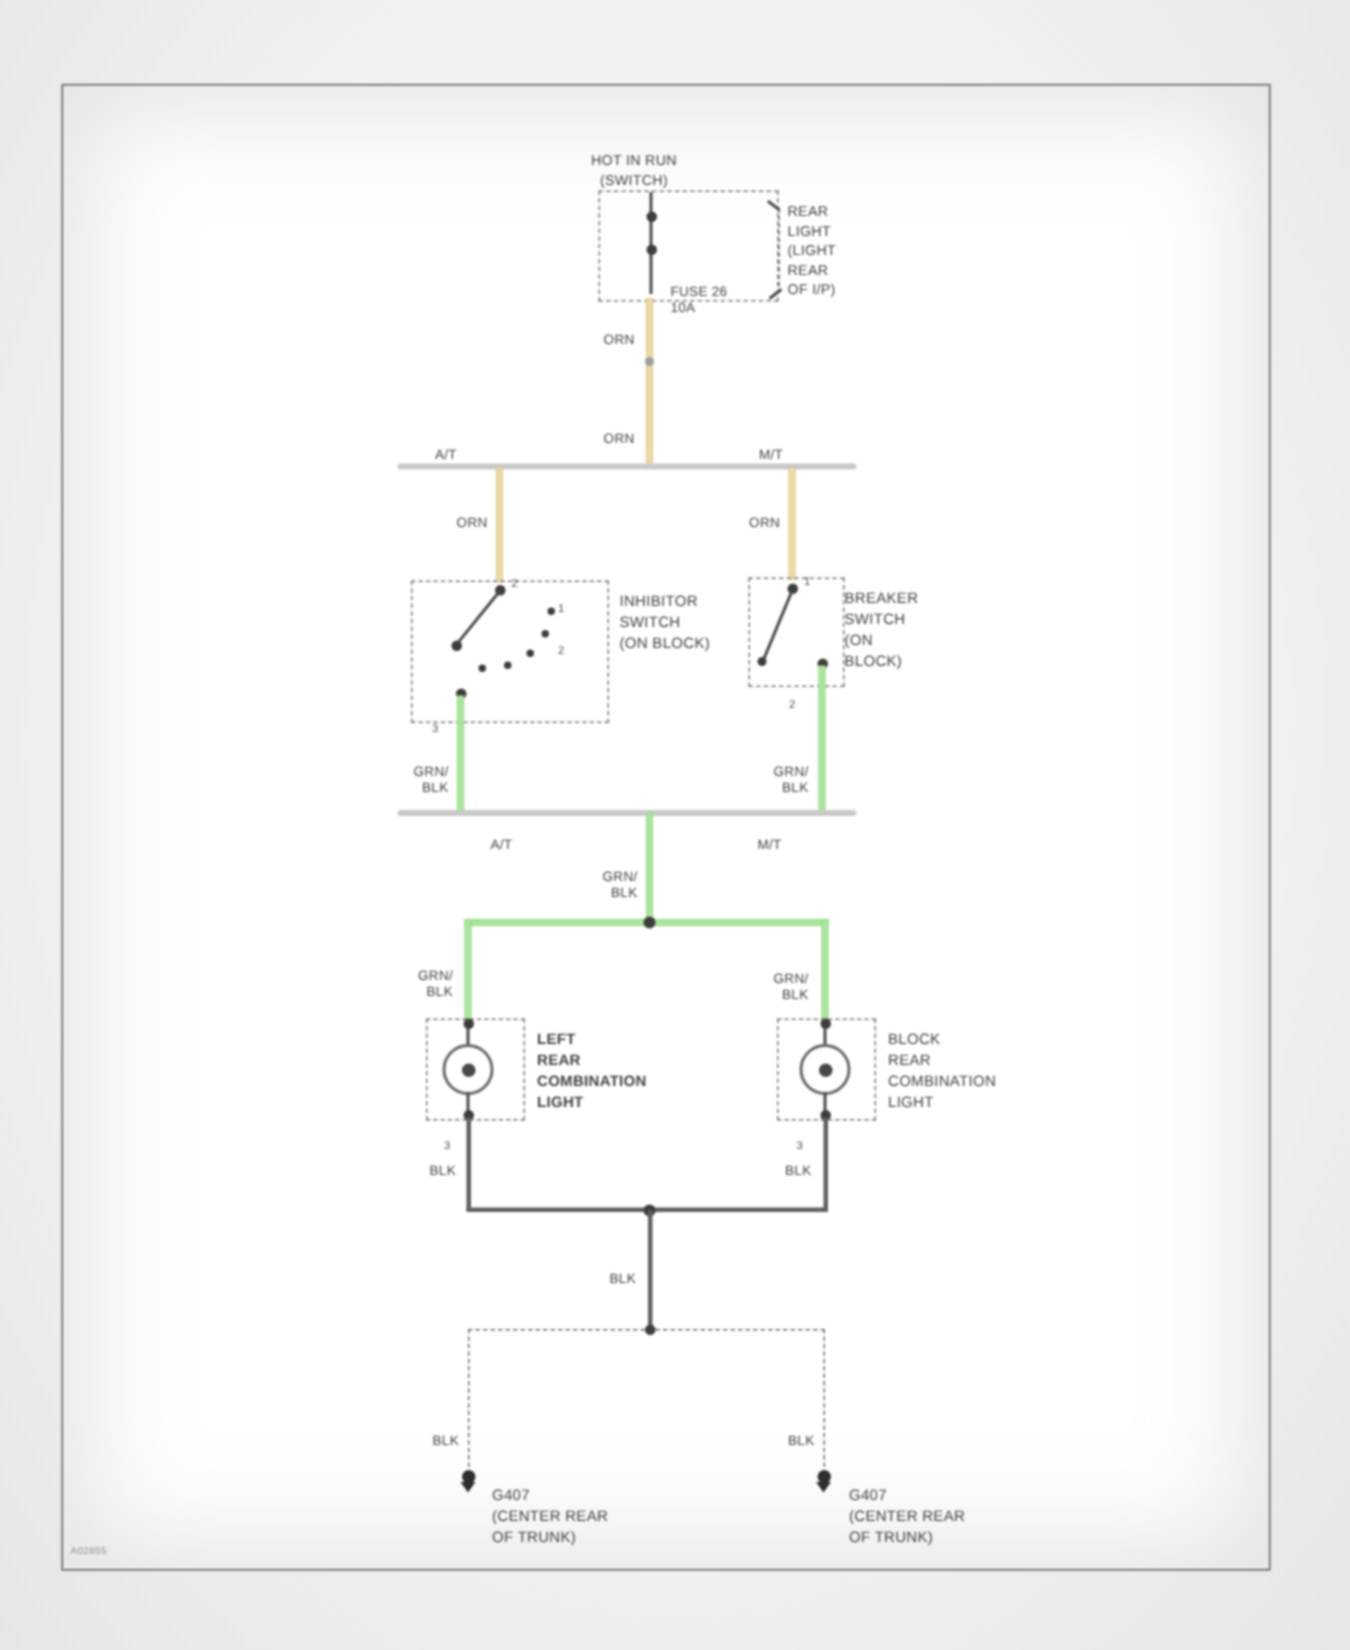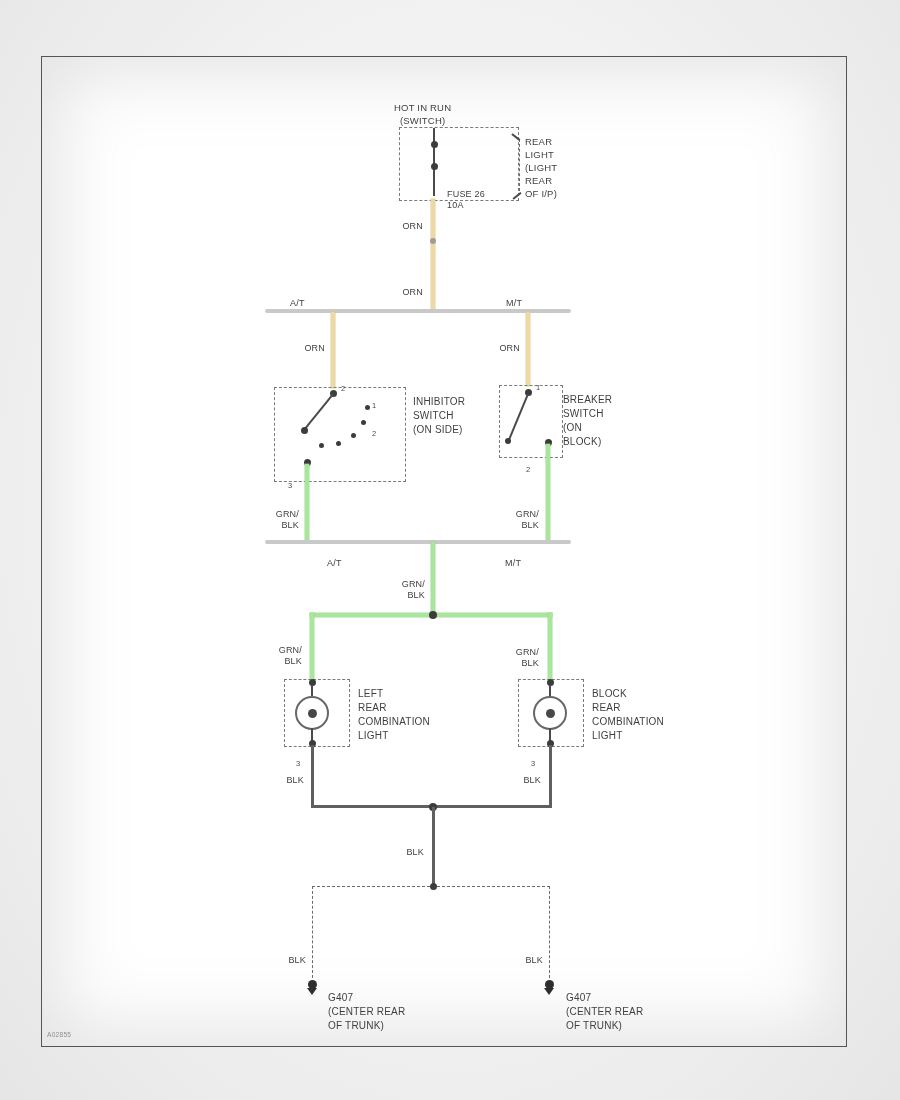--- a/index.html
+++ b/index.html
@@ -110,21 +110,21 @@
     <div class="dot" style="left:308.5px; top:375.5px; width:5px; height:5px;"></div>
     <div class="dot" style="left:318.5px; top:362.5px; width:5px; height:5px;"></div>
     <div class="dot" style="left:322.5px; top:347.5px; width:5px; height:5px;"></div>
     <div class="pin" style="left:330px; top:344px;"><span>1</span></div>
     <div class="pin" style="left:330px; top:372px;"><span>2</span></div>
     <div class="dot" style="left:261.5px; top:401.5px; width:7px; height:7px;"></div>
     <div class="pin" style="left:246px; top:424px;"><span>3</span></div>
     <div class="t comp" style="left:371px; top:338px;">
       <span>INHIBITOR</span>
       <span>SWITCH</span>
-      <span>(ON SIDE)</span>
+      <span>(ON BLOCK)</span>
     </div>
 
     <div class="dbox" style="left:457px; top:328px; width:62px; height:71px;"></div>
     <div class="dot" style="left:482.5px; top:331.5px; width:7px; height:7px;"></div>
     <div class="pin" style="left:494px; top:326px;"><span>1</span></div>
     <div class="arm" style="left:466px; top:384px; width:52px; transform:rotate(-67.5deg);"></div>
     <div class="dot" style="left:463px; top:381px; width:6px; height:6px;"></div>
     <div class="dot" style="left:502.5px; top:381.5px; width:7px; height:7px;"></div>
     <div class="pin" style="left:484px; top:408px;"><span>2</span></div>
     <div class="t comp" style="left:521px; top:336px;">
@@ -171,21 +171,21 @@
       <span>BLK</span>
     </div>
 
     <div class="dbox" style="left:242px; top:622px; width:64px; height:66px;"></div>
     <div class="dot" style="left:266.5px; top:621.5px; width:7px; height:7px;"></div>
     <div class="thin" style="left:269.2px; top:628px; width:1.6px; height:13px;"></div>
     <div class="bulb" style="left:253px; top:639px;"></div>
     <div class="bulbdot" style="left:265.5px; top:651.5px;"></div>
     <div class="thin" style="left:269.2px; top:671px; width:1.6px; height:13px;"></div>
     <div class="dot" style="left:266.5px; top:682.5px; width:7px; height:7px;"></div>
-    <div class="t comp" style="left:316px; top:630px;">
+    <div class="t comp" style="left:316px; top:630px;font-weight:bold;">
       <span>LEFT</span>
       <span>REAR</span>
       <span>COMBINATION</span>
       <span>LIGHT</span>
     </div>
 
     <div class="dbox" style="left:476px; top:622px; width:64px; height:66px;"></div>
     <div class="dot" style="left:504.5px; top:621.5px; width:7px; height:7px;"></div>
     <div class="thin" style="left:507.2px; top:628px; width:1.6px; height:13px;"></div>
     <div class="bulb" style="left:491px; top:639px;"></div>

